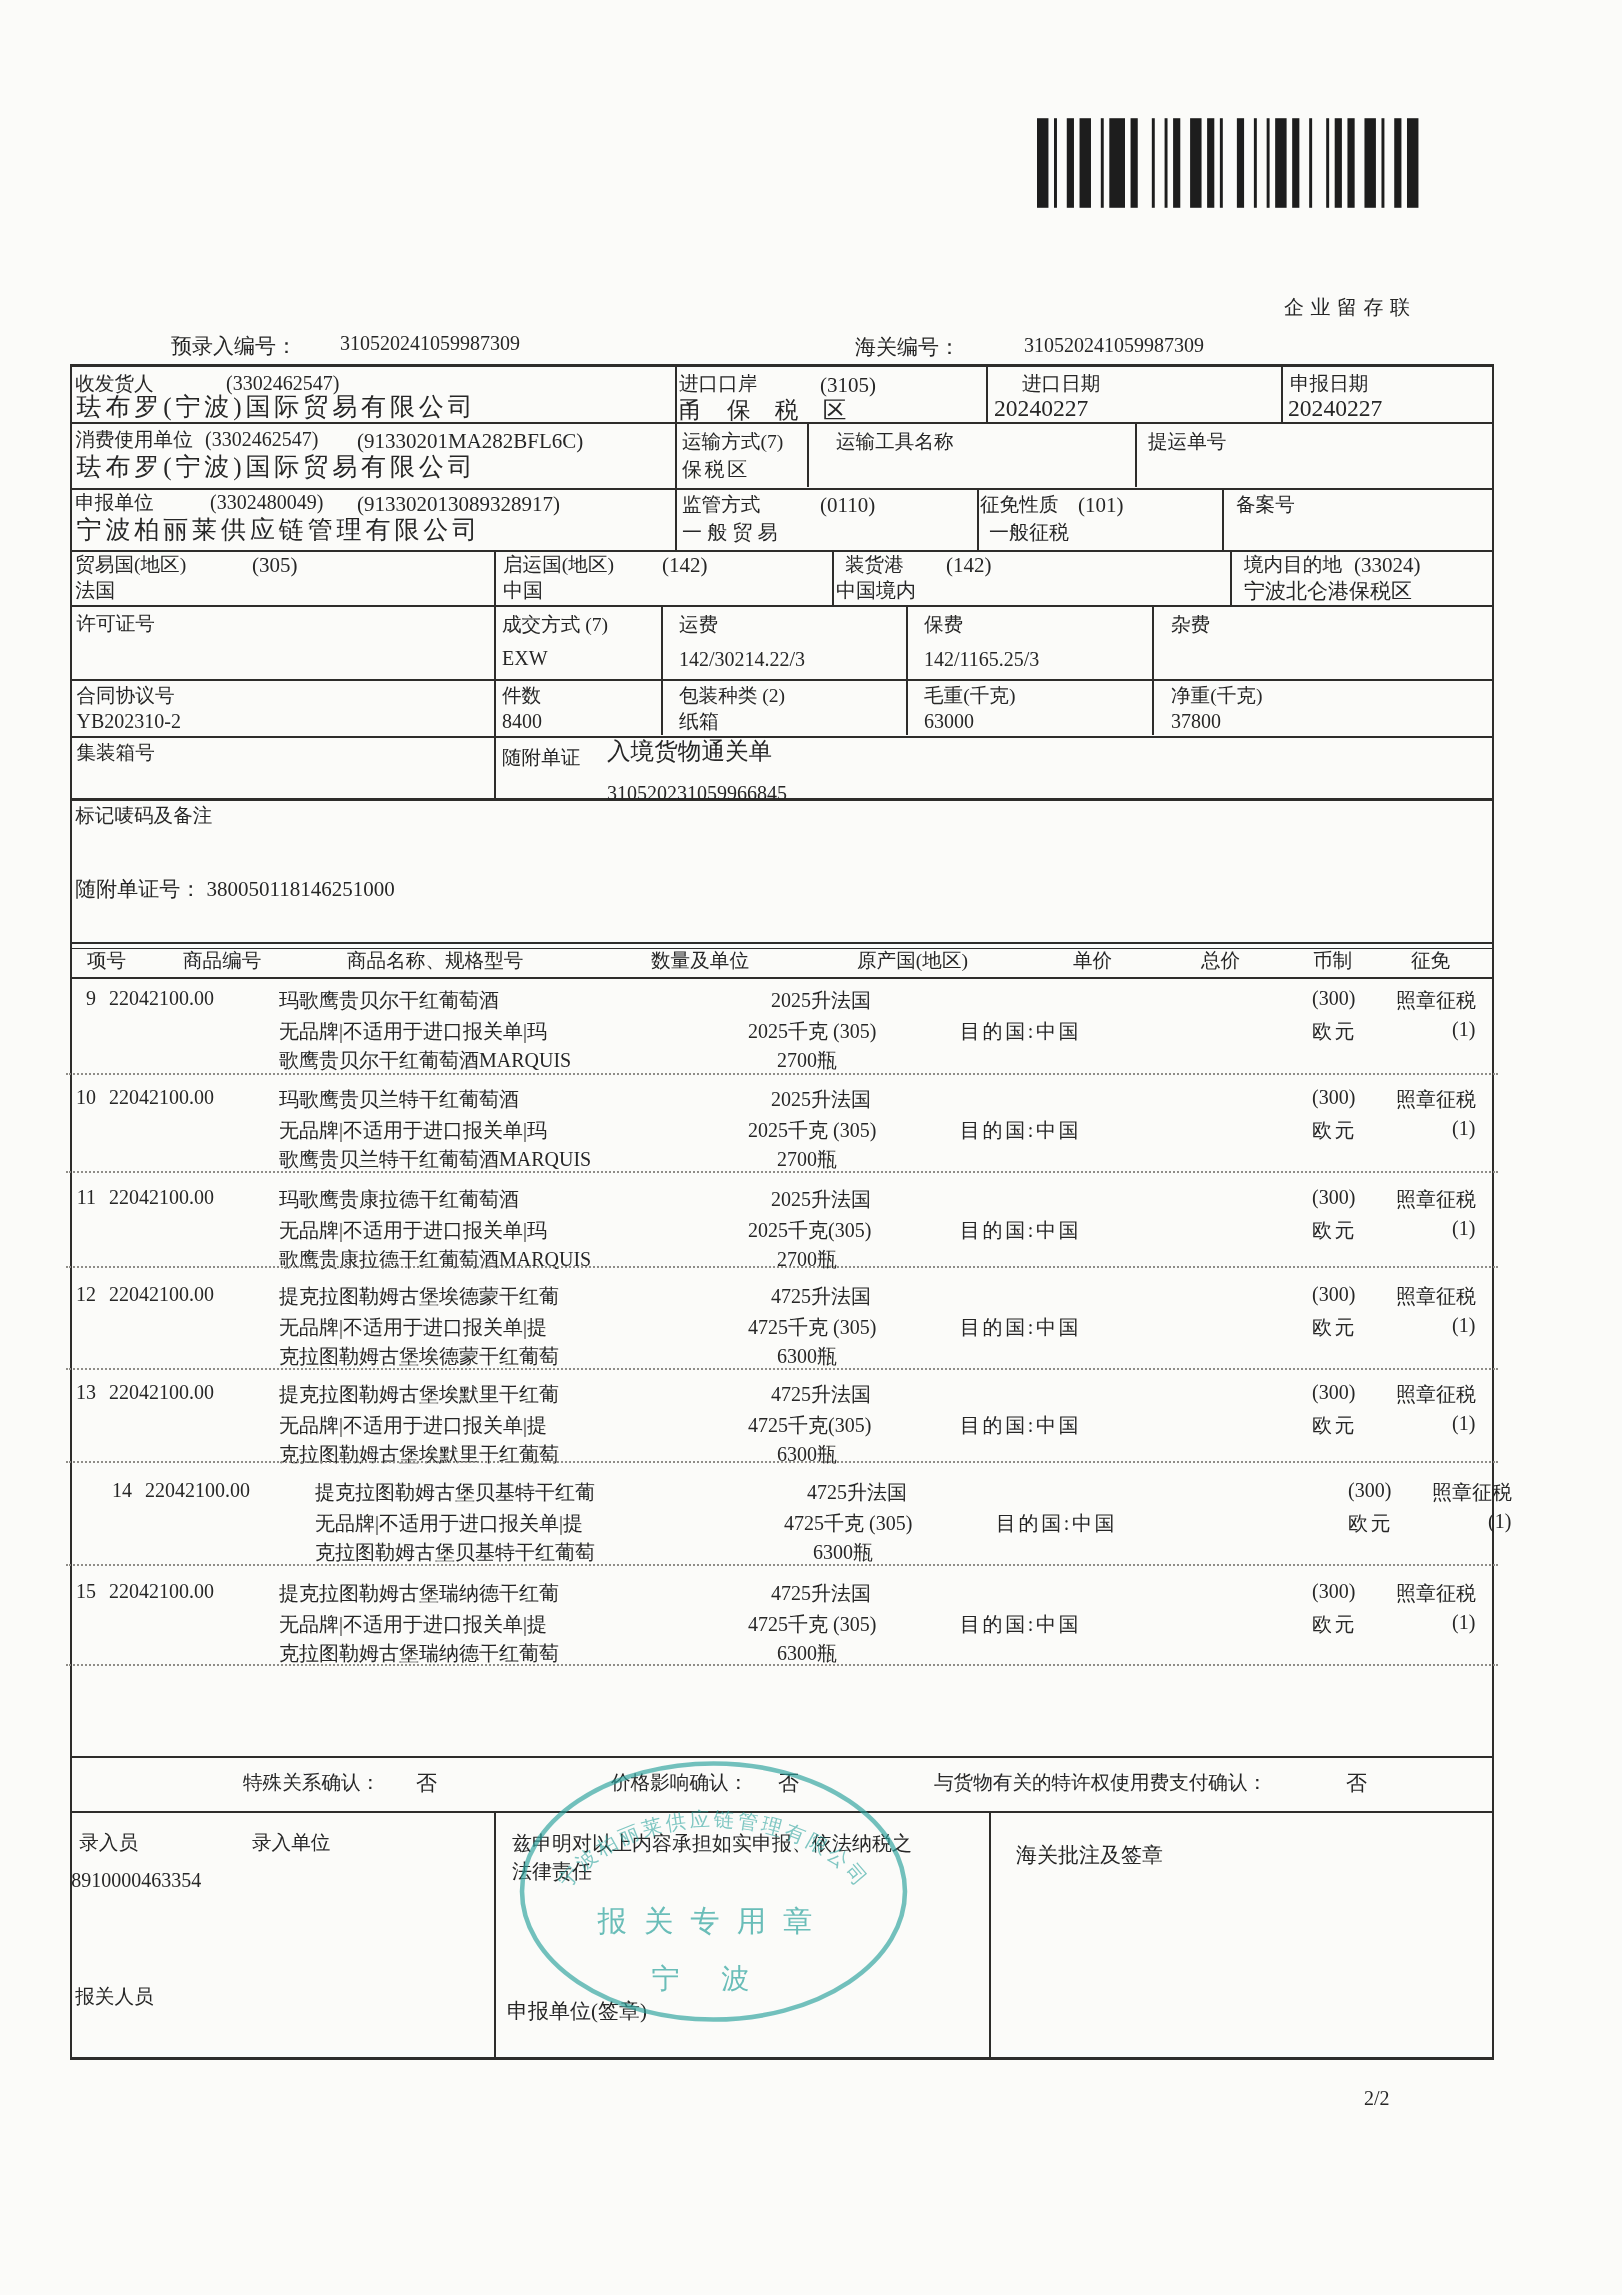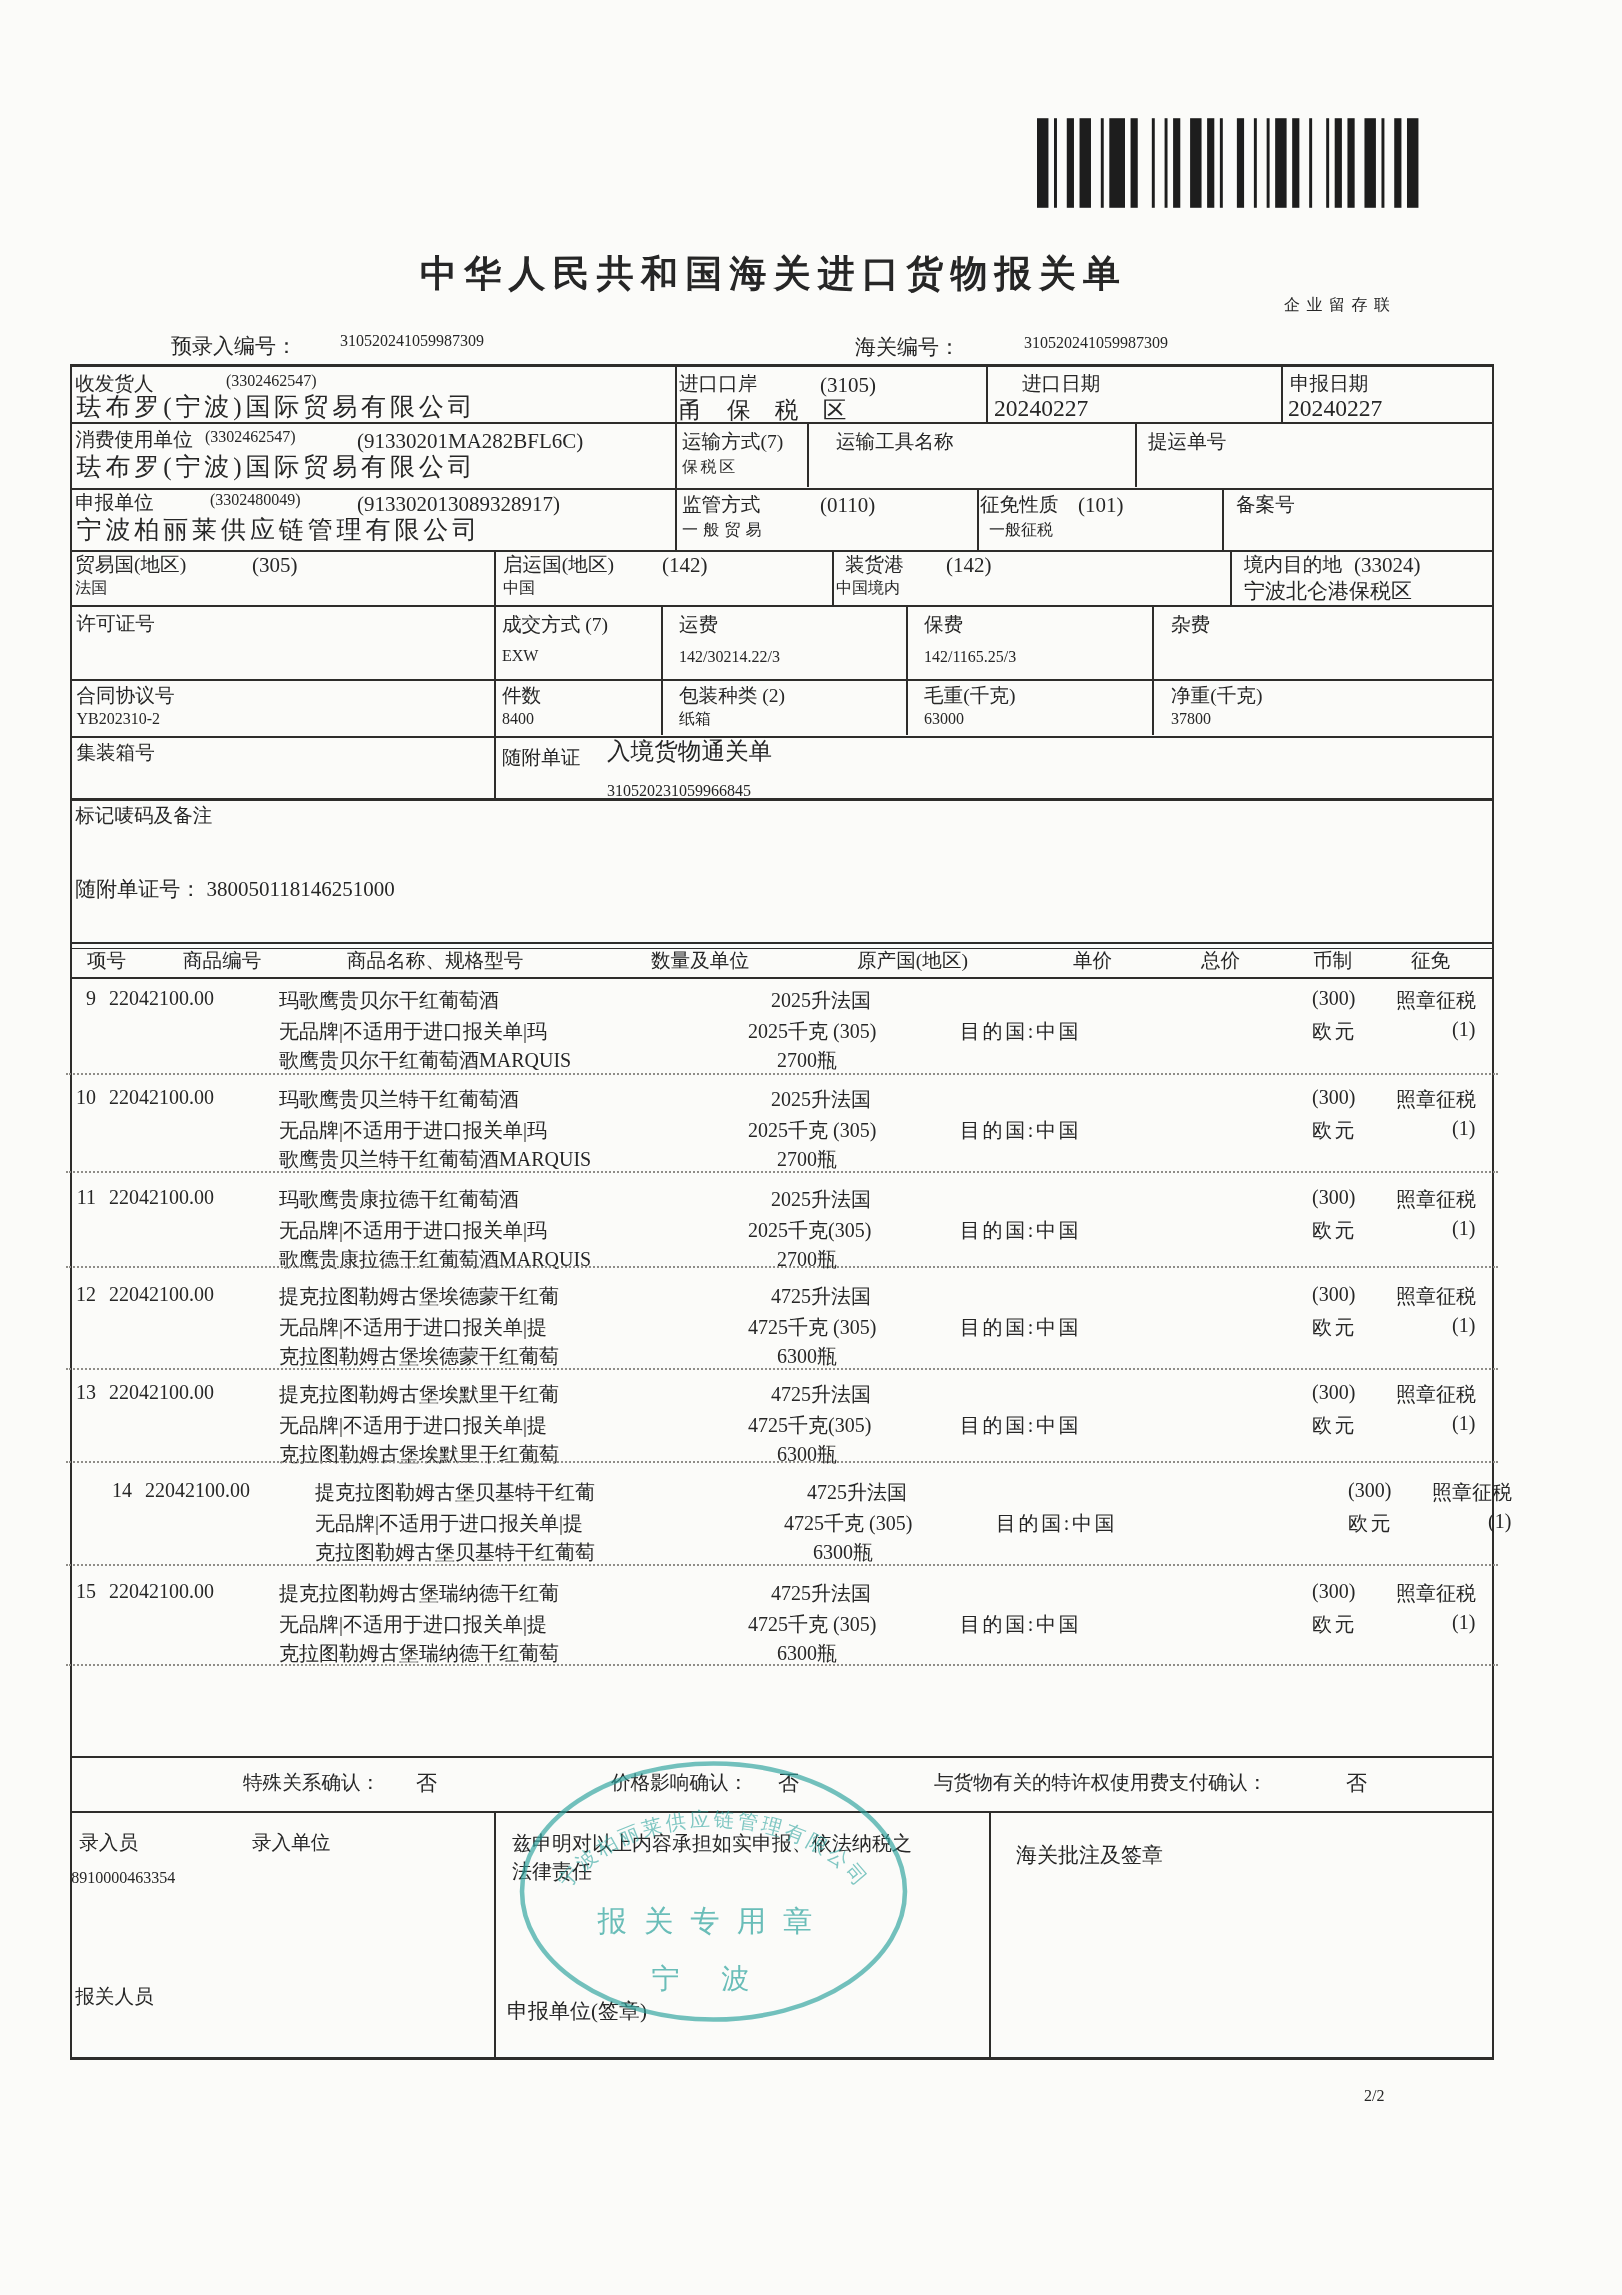--- a/index.html
+++ b/index.html
@@ -1,19 +1,19 @@
 <!DOCTYPE html>
 <html style="font-size:10.5px"><head>
 <meta charset="utf-8">
 <style>
   html,body{margin:0;padding:0;background:#e8e8e6;}
   #page{position:relative;width:1623px;height:2295px;background:#fbfbf9;overflow:hidden;
         font-family:"Liberation Serif","DejaVu Serif",serif;color:#262626;}
   .t{position:absolute;white-space:nowrap;line-height:1.15;}.s30{font-size:19.6px}.s31{font-size:20px}.s32{font-size:21px}
-  .s34{font-size:16px}.s36{font-size:23.6px}.s38{font-size:25px}
+  .s34{font-size:20px}.s36{font-size:23.6px}.s38{font-size:25px}
   .ls4{letter-spacing:2.6px}.ls6{letter-spacing:3.9px}.ls8{letter-spacing:5.2px}
   .ls10{letter-spacing:6.5px}.ls14{letter-spacing:9.2px}
   #form{position:absolute;left:70px;top:364px;width:1424px;height:1696px;}
   .hl{position:absolute;background:#2e2d2b;height:2px;left:0;width:1424px;}
   .vl{position:absolute;background:#2e2d2b;width:2px;}
   .dot{position:absolute;left:-3.9px;width:1432px;border-top:2px dotted #8f8d88;height:0;}
   .row{position:absolute;left:0;width:1424px;height:98px;}
   .no{position:absolute;left:0;top:3.9px;width:26px;text-align:right;font-size:20px;}
   .code{position:absolute;left:39px;top:3.9px;font-size:20px;}
   .nm1{position:absolute;left:209px;top:3.9px;font-size:20px;}
@@ -56,21 +56,20 @@
       <rect x="416.3516483516483" y="0" width="4.5054945054945055" height="137" fill="#1d1d1d"></rect>
       <rect x="442.3736263736263" y="0" width="4.5054945054945055" height="137" fill="#1d1d1d"></rect>
       <rect x="455.38461538461524" y="0" width="11.010989010989011" height="137" fill="#1d1d1d"></rect>
       <rect x="474.90109890109875" y="0" width="11.010989010989011" height="137" fill="#1d1d1d"></rect>
       <rect x="500.9230769230768" y="0" width="17.516483516483518" height="137" fill="#1d1d1d"></rect>
       <rect x="526.9450549450548" y="0" width="4.5054945054945055" height="137" fill="#1d1d1d"></rect>
       <rect x="546.4615384615383" y="0" width="11.010989010989011" height="137" fill="#1d1d1d"></rect>
       <rect x="565.9780219780218" y="0" width="17.516483516483518" height="137" fill="#1d1d1d"></rect>
     </svg>
 
-  <div class="t" style="left:420px;top:253px;width:701px;text-align:center;font-size:37px;font-weight:bold;letter-spacing:7.2px;">中华人民共和国海关进口货物报关单</div>
   <div class="t s34 ls10" style="left:1284px;top:296px;">企业留存联</div>
 
   <div class="t s32" style="left:171px;top:334px;">预录入编号：</div>
   <div class="t s34" style="left:340px;top:332px;">310520241059987309</div>
   <div class="t s32" style="left:855px;top:335px;">海关编号：</div>
   <div class="t s34" style="left:1024px;top:334px;">310520241059987309</div>
 
   <div id="form">
 
     <div class="hl" style="top:0;height:2.6px"></div>

